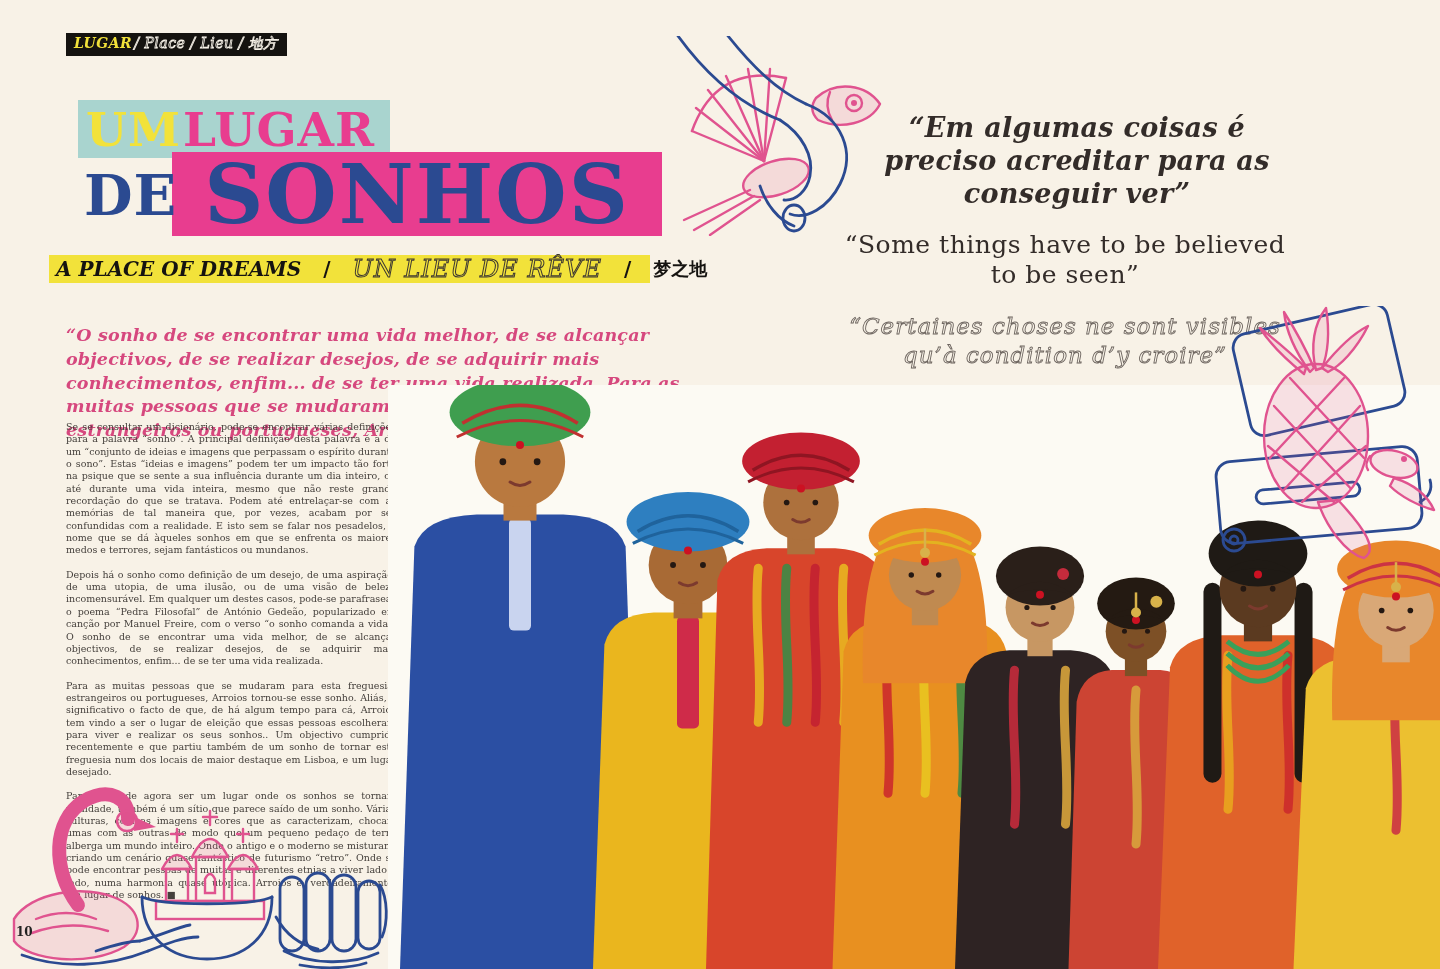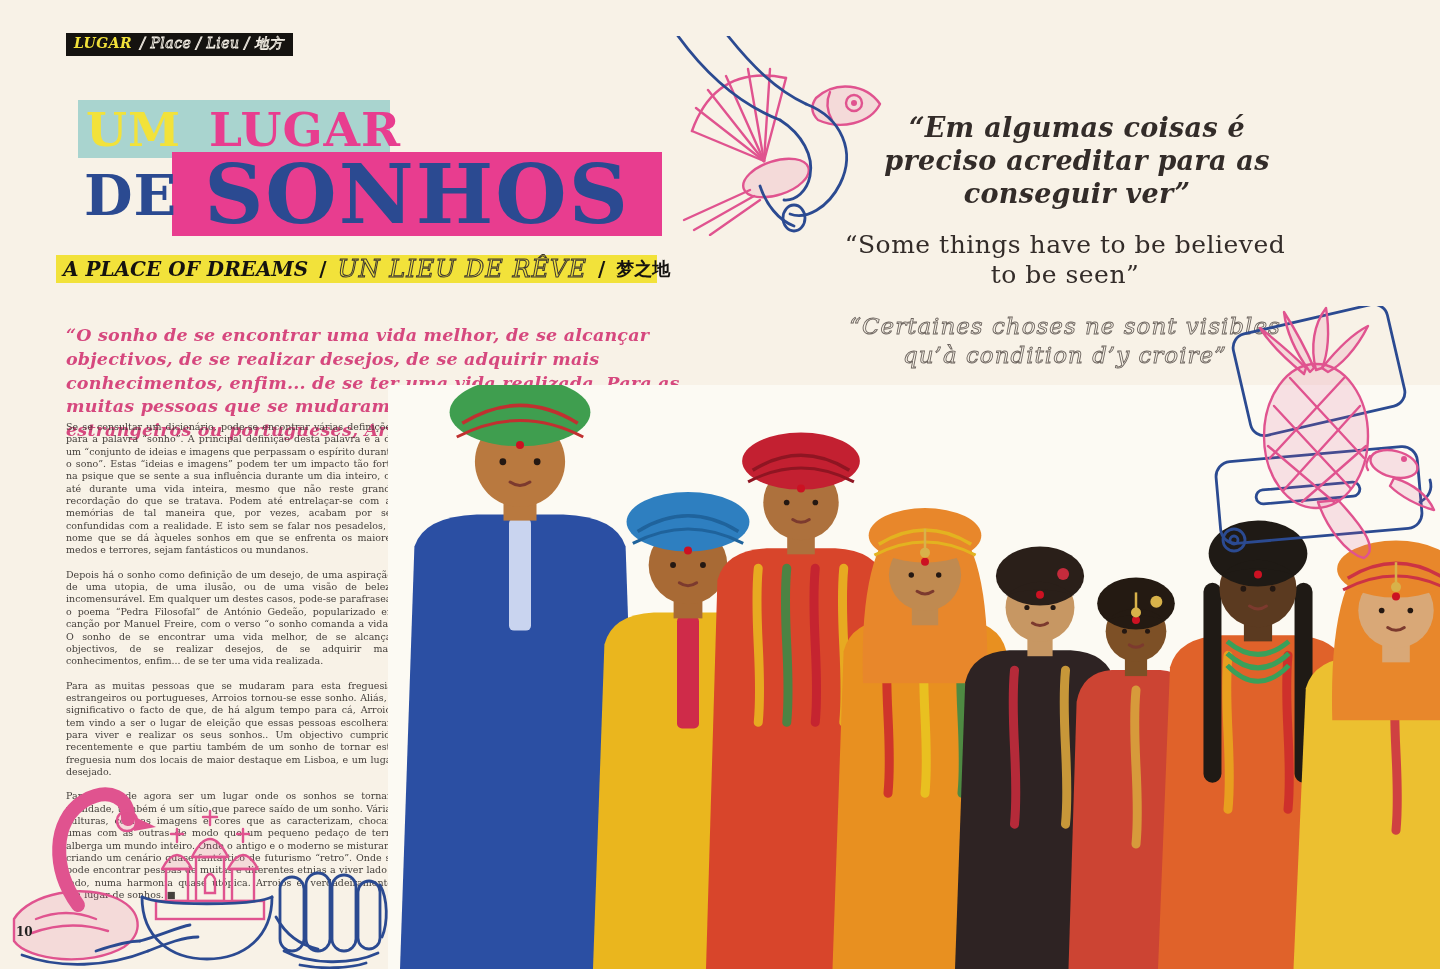--- a/index.html
+++ b/index.html
@@ -9,42 +9,42 @@
     background: var(--bg, #f8f2e7);
     font-family:"DejaVu Serif","Liberation Serif",serif;
   }
   
   .tag {
     position:absolute; left:66px; top:33px; background:var(--black,#151310);
     padding:2px 9px 3px 8px; font-size:14px; font-style:italic; font-weight:bold;
     letter-spacing:0.5px; white-space:nowrap;
   }
   .tag-main { color:var(--yellow,#f2e23a); }
-  .tag-rest { color:transparent; -webkit-text-stroke:0.8px #f6f1e7; font-weight:normal; margin-left:8px; }
+  .tag-rest { color:transparent; -webkit-text-stroke:0.8px #f6f1e7; font-weight:normal; margin-left:2px; }
   
   .t-teal {
     position:absolute; left:78px; top:100px; width:312px; height:58px;
     background:var(--teal,#a9d4cf); display:flex; align-items:center; padding-left:8px;
     font-weight:bold; font-size:47px; letter-spacing:1px; white-space:nowrap;
   }
-  .t-um { color:var(--yellow,#f2e23a); margin-right:28px; }
+  .t-um { color:var(--yellow,#f2e23a); margin-right:2px; }
   .t-lugar { color:var(--magenta,#e83d8f); }
   .t-de {
     position:absolute; left:84px; top:162px; font-size:56px; font-weight:bold;
     color:var(--navy,#2b4a91); letter-spacing:1px;
   }
   .t-pink {
     position:absolute; left:172px; top:152px; width:490px; height:84px;
     background:var(--magenta,#e83d8f); display:flex; align-items:center; justify-content:center;
   }
   .t-sonhos { color:var(--navy,#2b4a91); font-size:82px; font-weight:bold; letter-spacing:2px; }
   
   .subtitle {
-    position:absolute; left:56px; top:255px; width:601px; height:28px;
-    background:var(--yellow,#f2e23a); display:flex; align-items:center; gap:11px; padding:0 7px;
+    position:absolute; left:49px; top:255px; width:601px; height:28px;
+    background:var(--yellow,#f2e23a); display:flex; align-items:center; gap:22px; padding:0 7px;
     white-space:nowrap;
   }
   .sub-en { font-size:20px; font-weight:bold; font-style:italic; color:var(--black,#151310); }
   .sub-sep { font-size:20px; font-weight:bold; color:var(--black,#151310); }
   .sub-fr { font-size:24px; font-style:italic; color:transparent; -webkit-text-stroke:1px #3c3732; letter-spacing:1px; }
   .sub-zh { font-size:18px; font-weight:bold; color:var(--black,#151310); font-family:"DejaVu Sans","Liberation Sans",sans-serif; }
   
   .credits { position:absolute; left:66px; top:289px; font-size:8px; line-height:1.55; color:var(--body-text,#45403c); font-family:"DejaVu Sans","Liberation Sans",sans-serif; }
   
   .intro {

